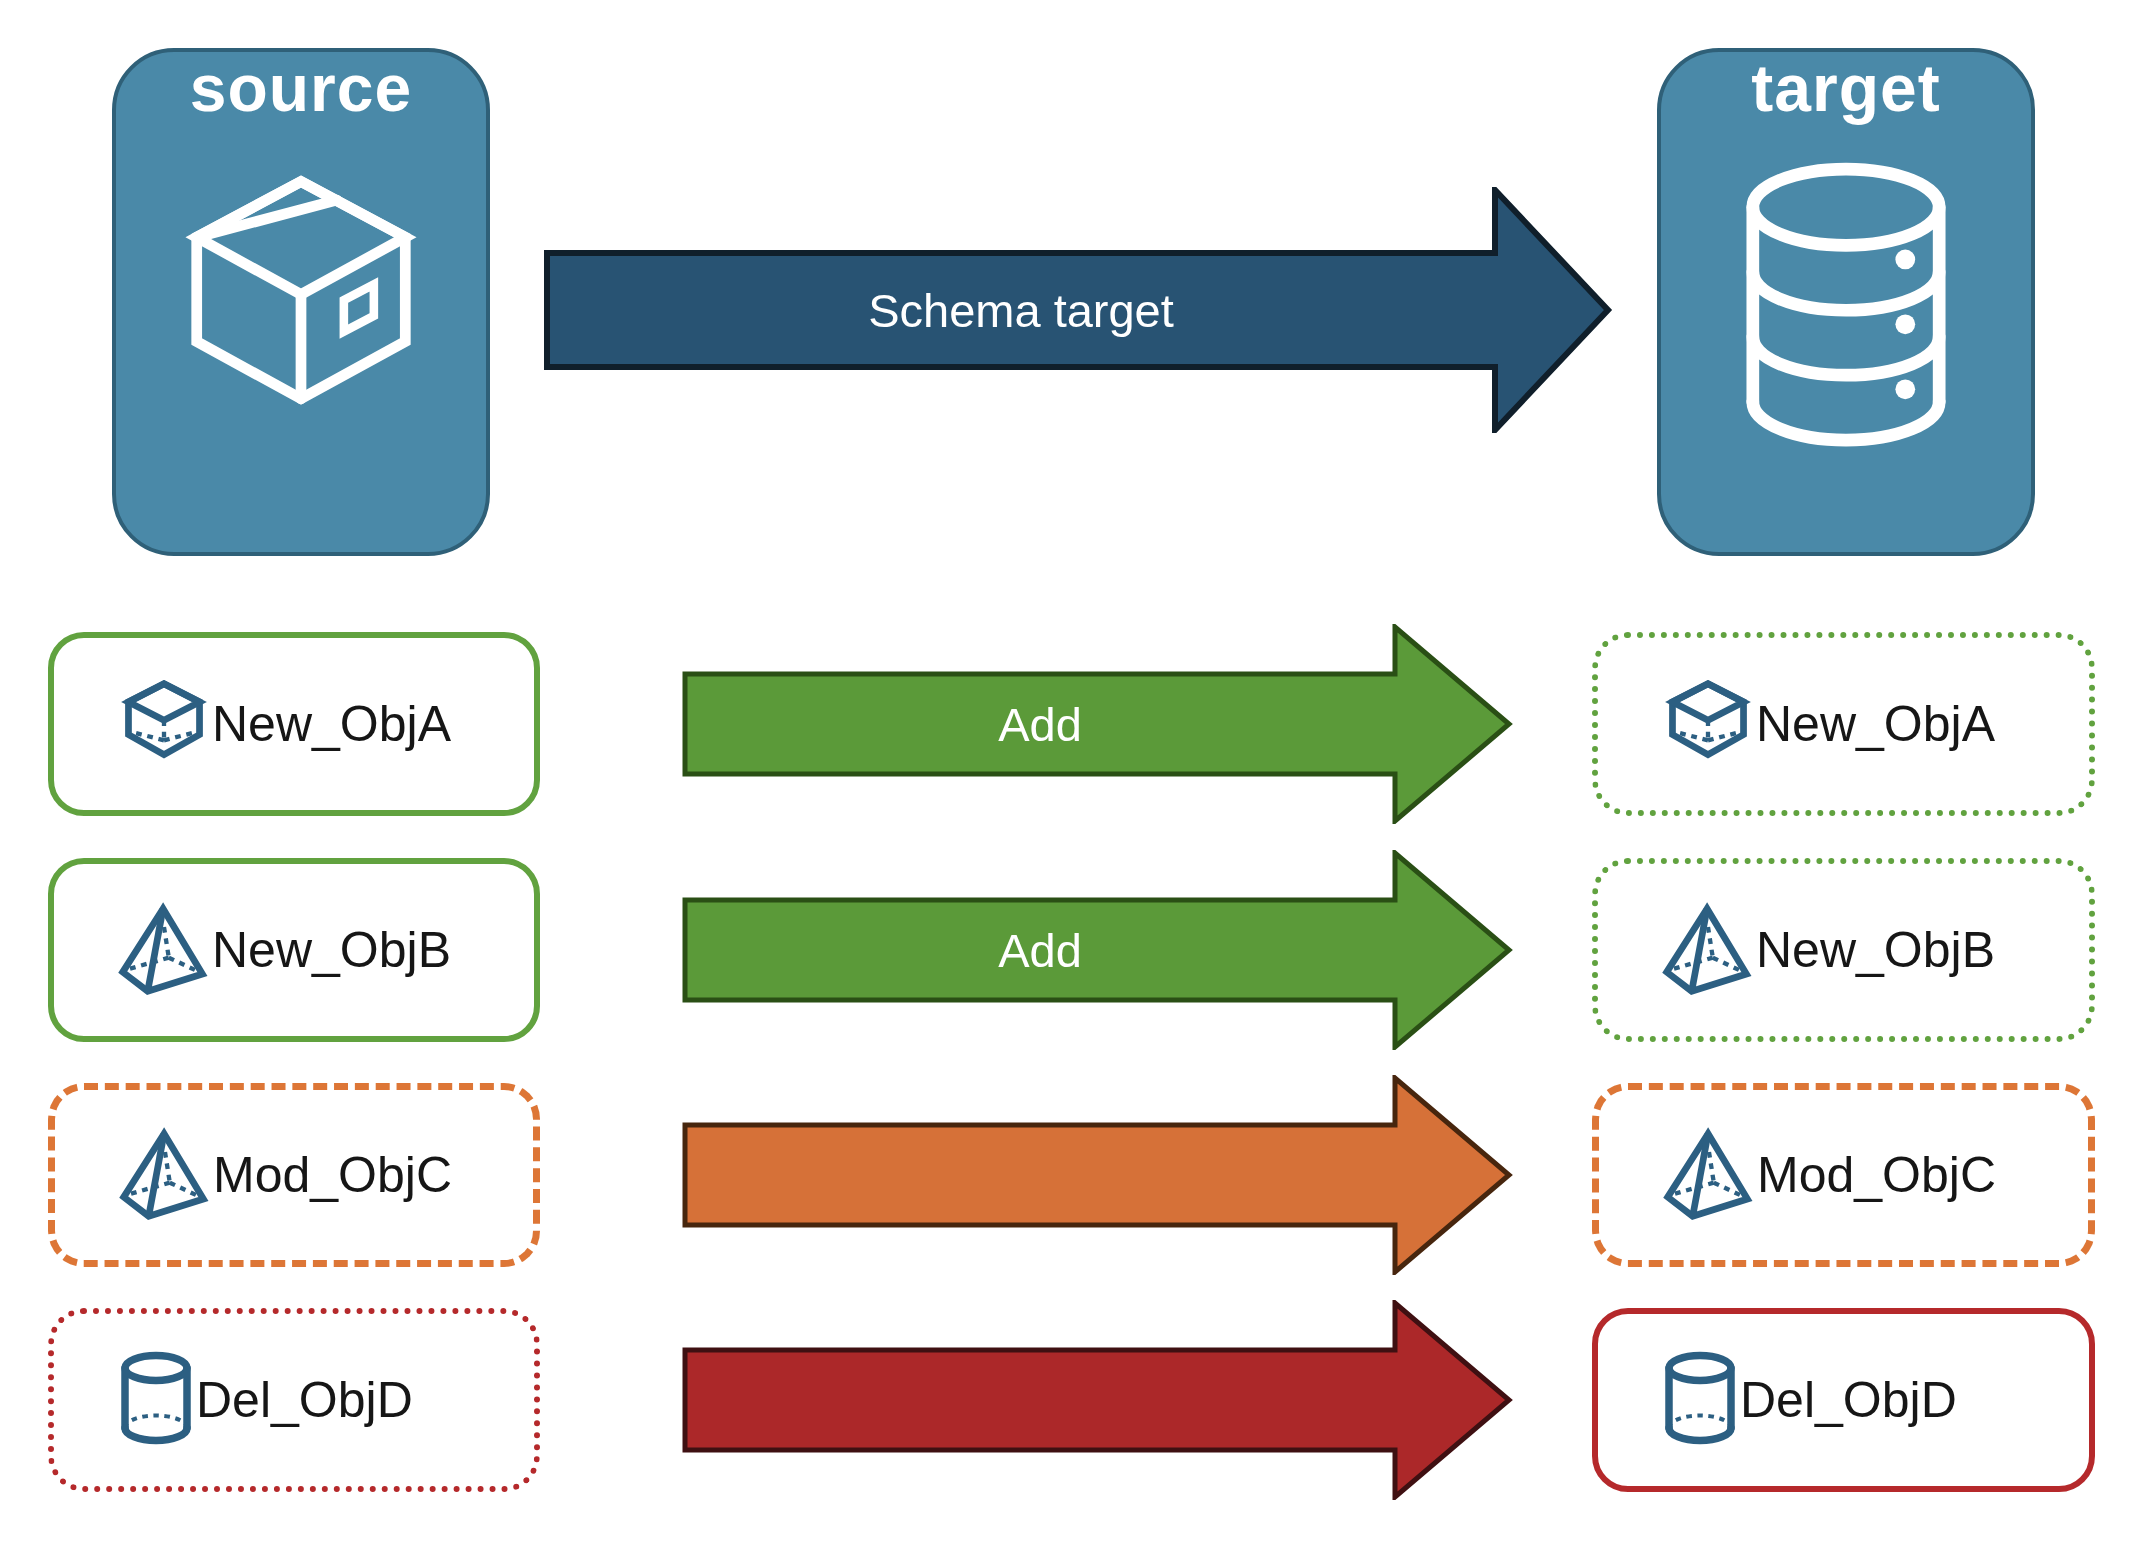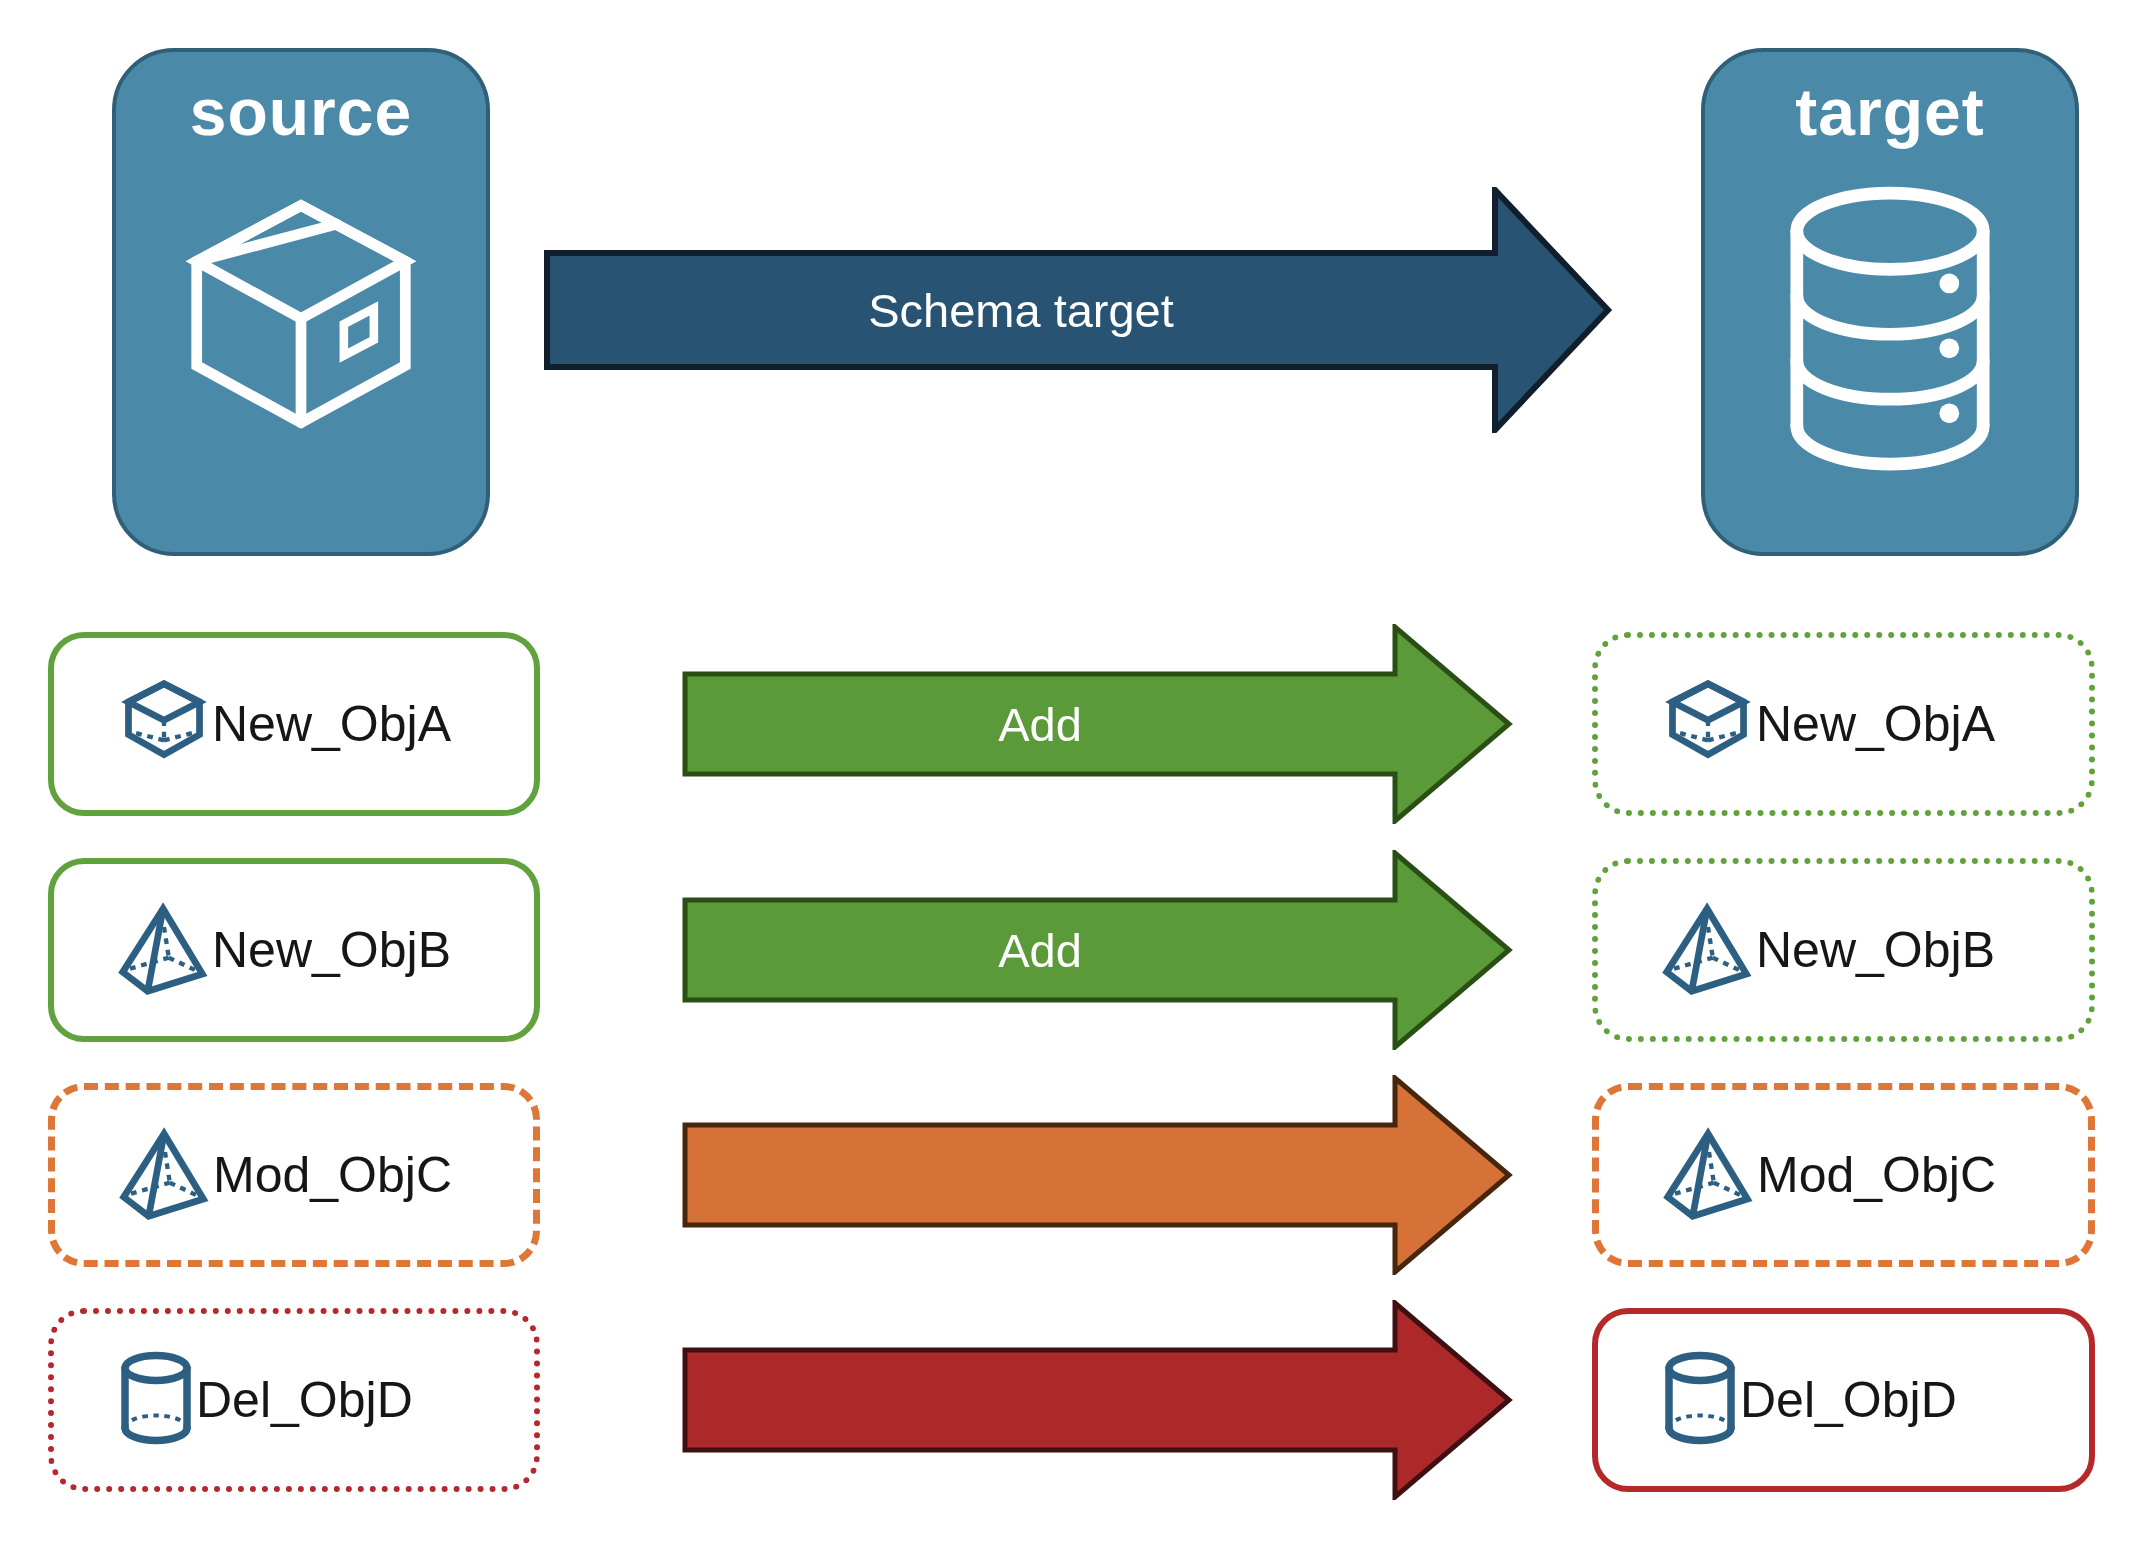--- a/index.html
+++ b/index.html
@@ -5,24 +5,23 @@
   html,body{margin:0;padding:0;background:#ffffff;}
   .stage{
     position:relative;width:2150px;height:1550px;background:#ffffff;
     font-family:"Liberation Sans",sans-serif;overflow:hidden;
   }
   
   .big-card{
     position:absolute;top:48px;width:378px;height:508px;
     background:#4a89a8;border:4px solid #2f6078;border-radius:62px;
     box-sizing:border-box;display:flex;flex-direction:column;align-items:center;
-    padding-top:24px;
   }
   .big-card.source{left:112px;}
-  .big-card.target{left:1701px;}
+  .big-card.target{left:1657px;}
   .big-title{
     color:#ffffff;font-size:66px;font-weight:bold;line-height:1.1;
     letter-spacing:1px;
   }
   .box-svg{width:300px;height:320px;margin-top:18px;}
   .db-svg{width:240px;height:318px;margin-top:22px;}
   
   .schema-arrow-svg{position:absolute;left:544px;top:187px;width:1070px;height:246px;}
   .schema-label{
     position:absolute;left:547px;top:276px;width:948px;height:68px;

